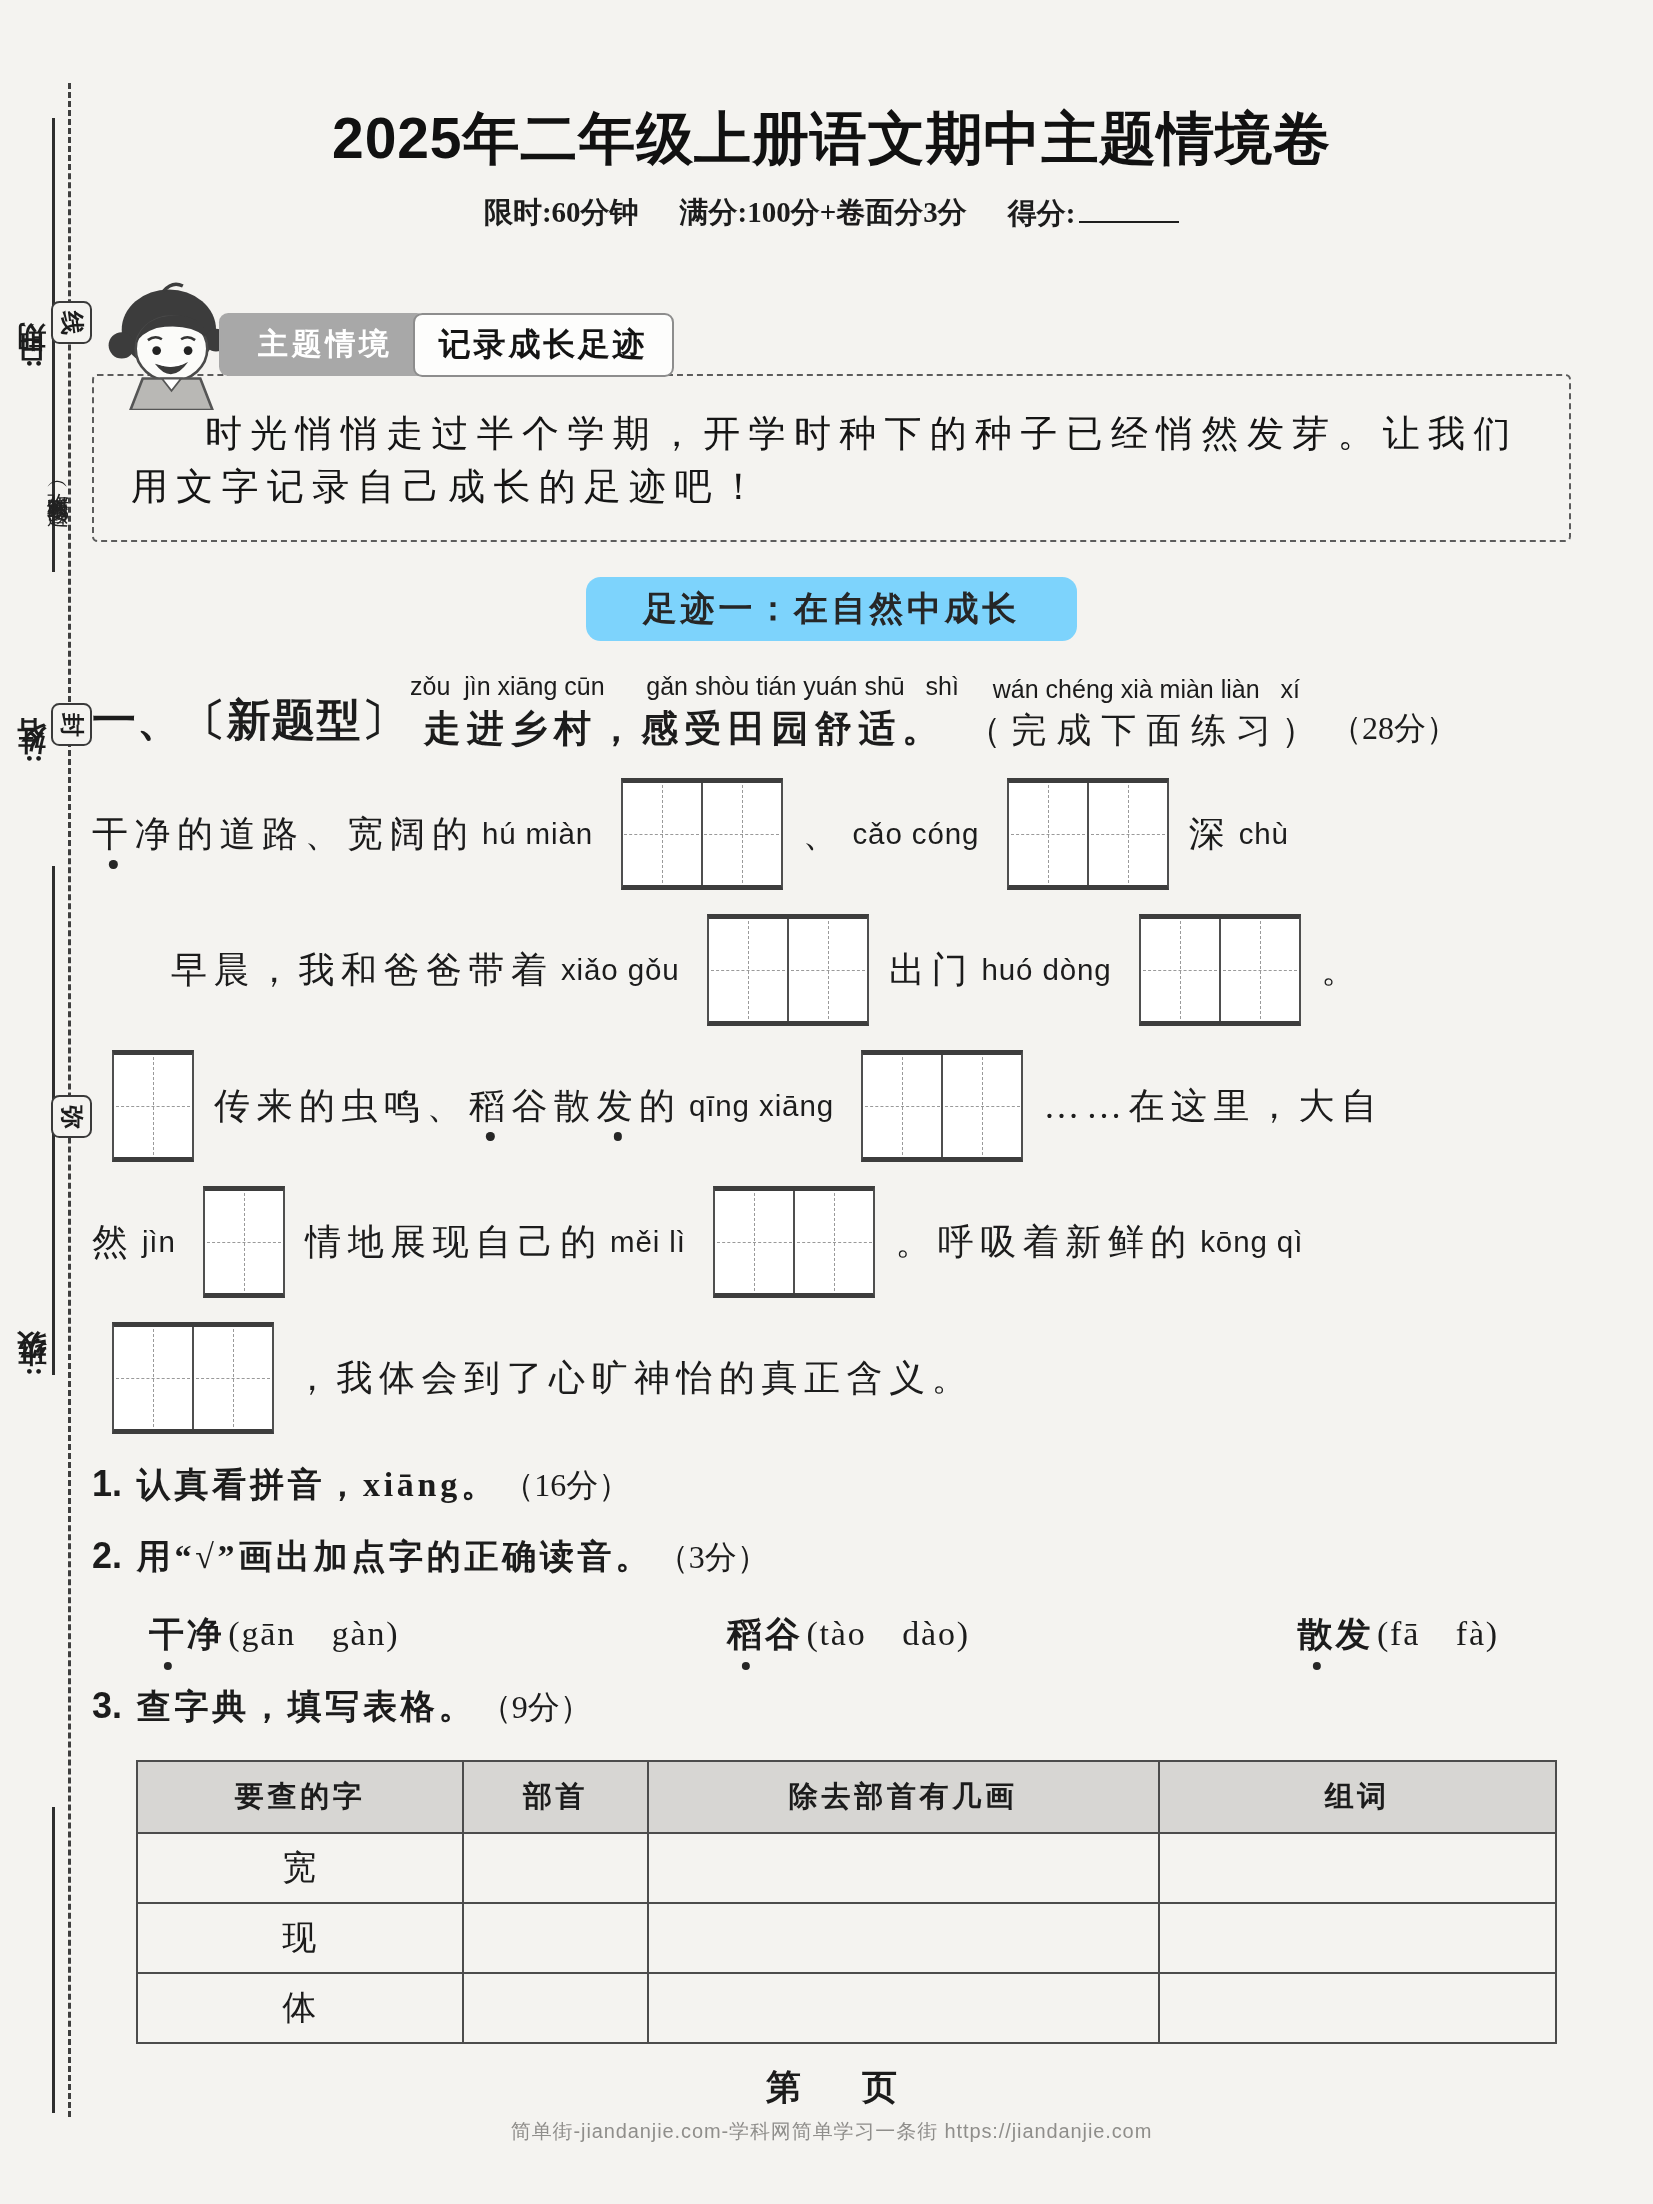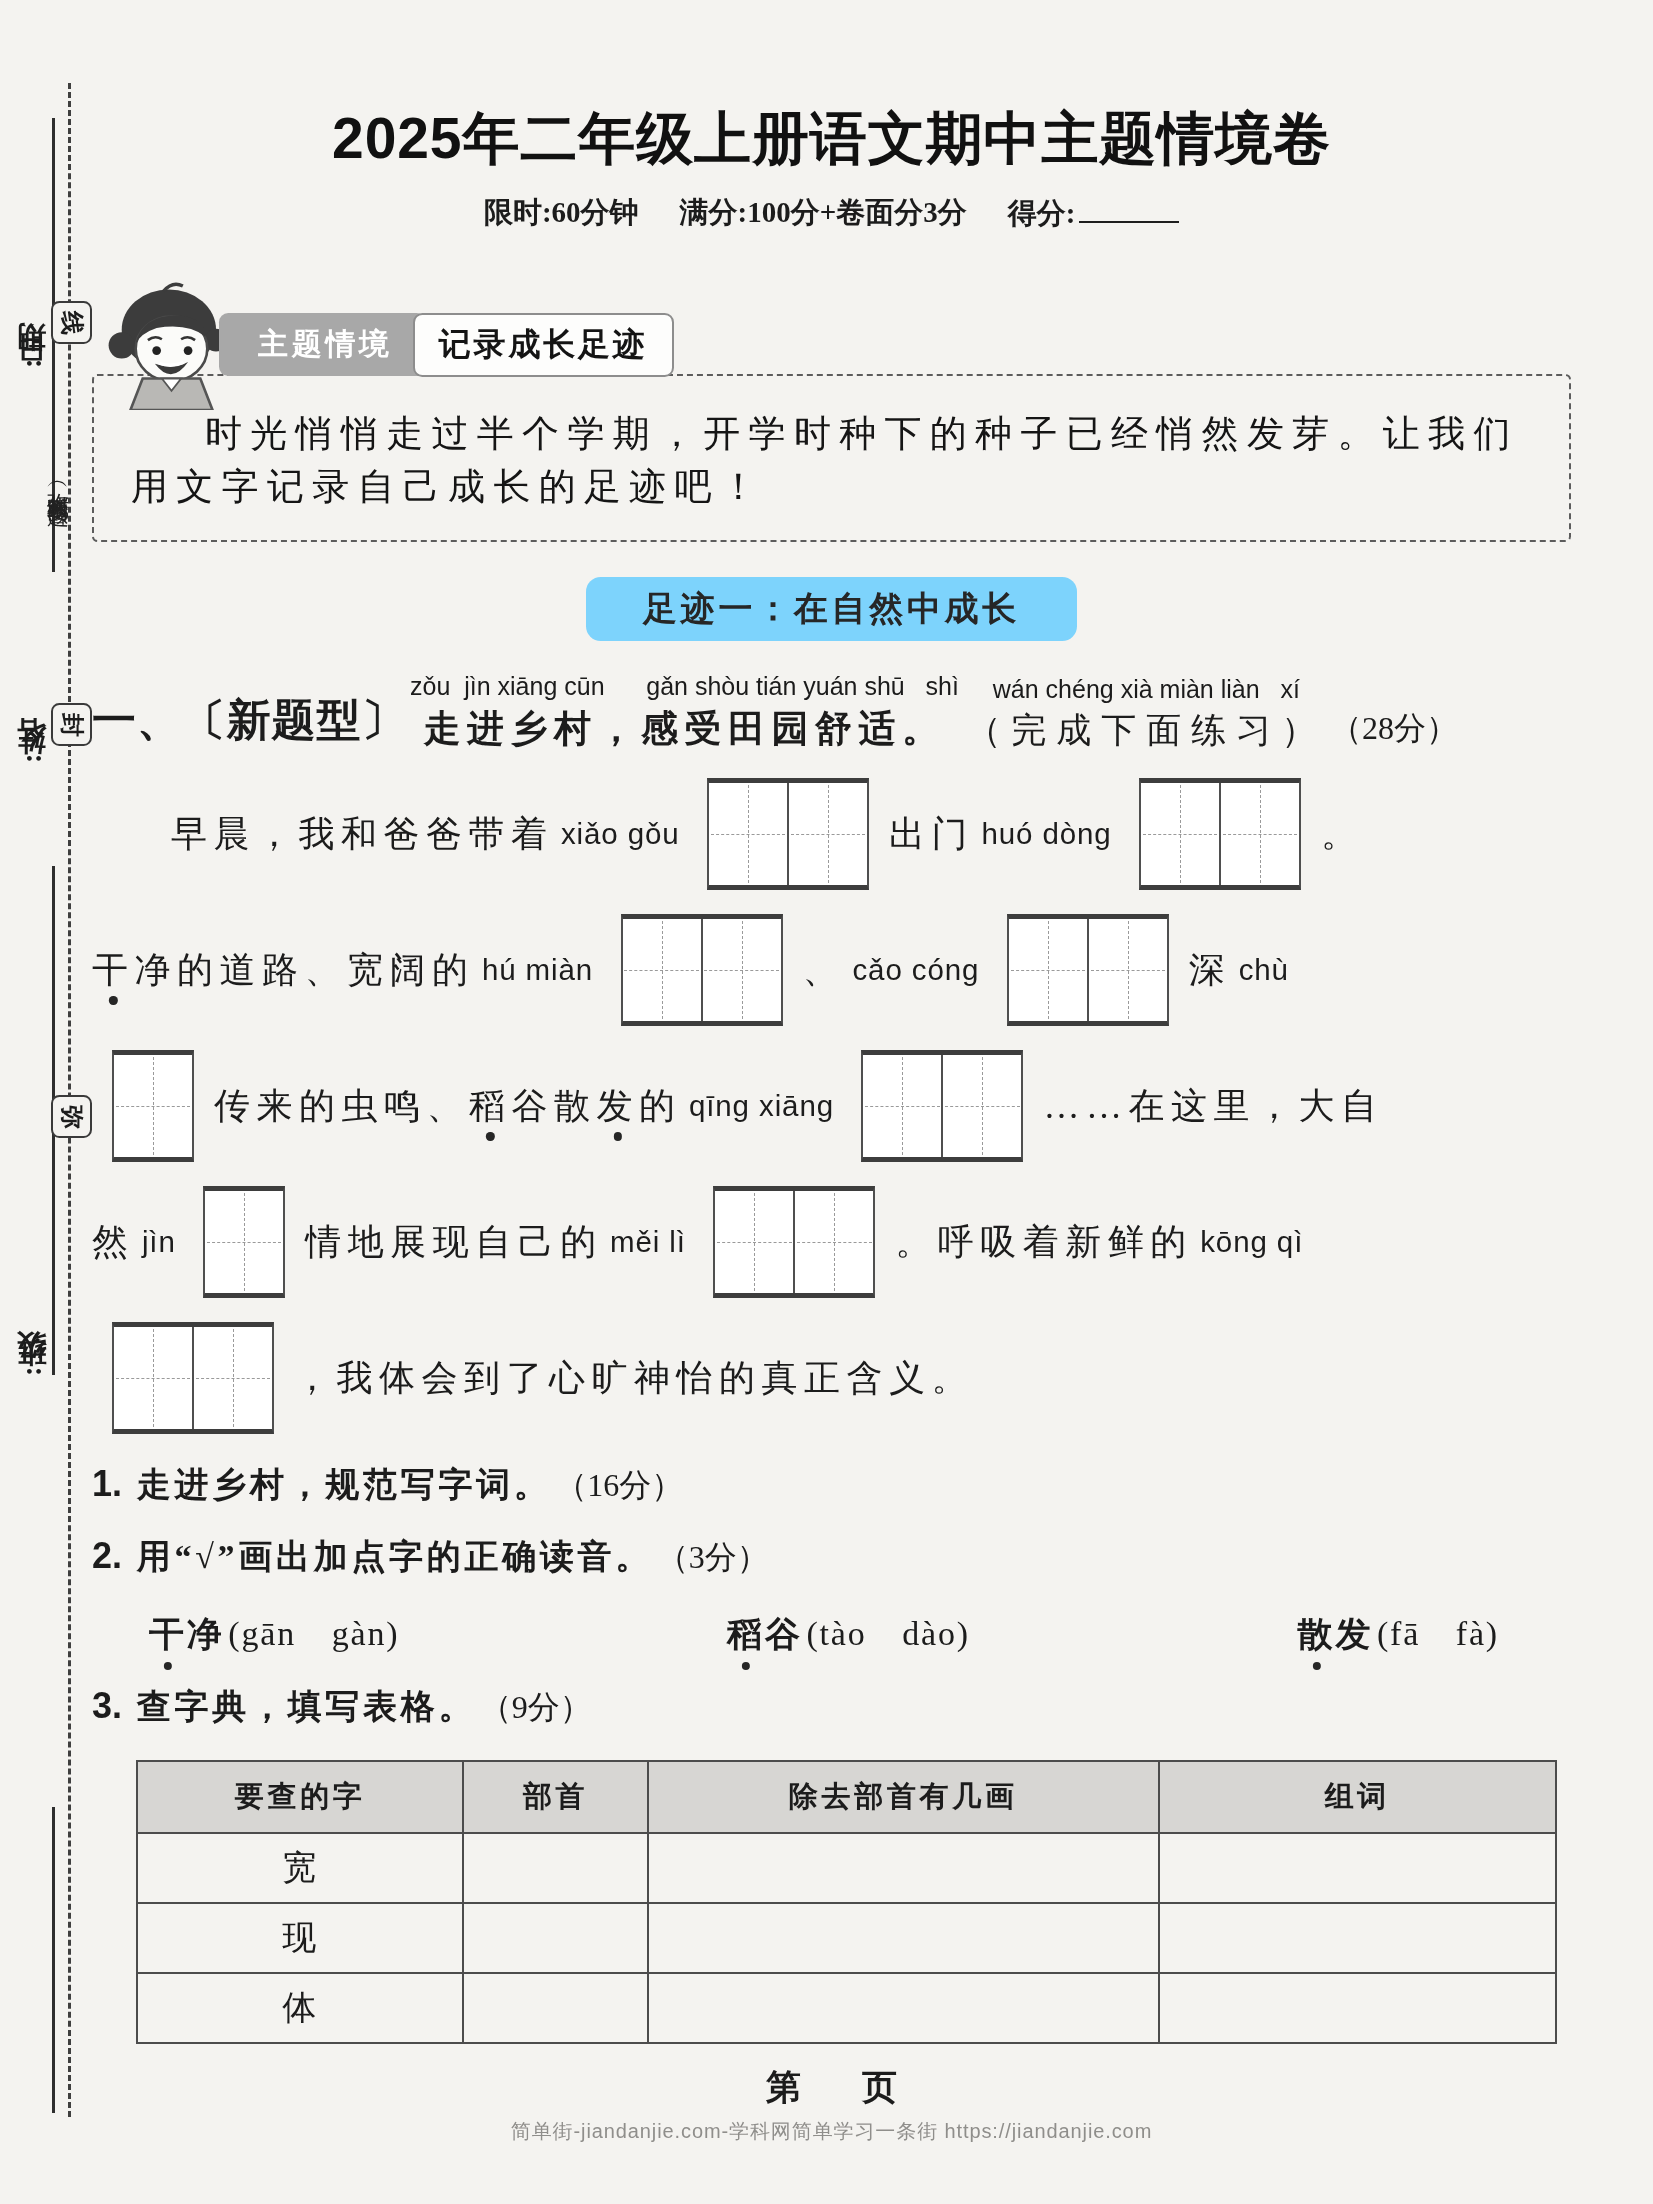--- a/index.html
+++ b/index.html
@@ -166,52 +166,52 @@
         <span class="stem">走进乡村，感受田园舒适。</span>
       </span>
       <span class="ruby">
         <span class="rt">wán chéng xià miàn liàn   xí</span>
         <span class="paren">（完成下面练习）</span>
       </span>
       <span class="q1-score">（28分）</span>
     </div>
 
     <div class="paragraph">
+        <div class="para-line">
+          <span class="cn"><span class="dotchar">干</span>净的道路、宽阔的</span>
+          <span class="py">hú miàn</span>
+          <span class="tzg">
+            <span class="tzg-cell"></span>
+            <span class="tzg-cell"></span>
+          </span>
+          <span class="cn">、</span>
+          <span class="py">cǎo cóng</span>
+          <span class="tzg">
+            <span class="tzg-cell"></span>
+            <span class="tzg-cell"></span>
+          </span>
+          <span class="cn">深</span>
+          <span class="py">chù</span>
+        </div>
         <div class="para-line indent">
           <span class="cn">早晨，我和爸爸带着</span>
           <span class="py">xiǎo gǒu</span>
           <span class="tzg">
             <span class="tzg-cell"></span>
             <span class="tzg-cell"></span>
           </span>
           <span class="cn">出门</span>
           <span class="py">huó dòng</span>
           <span class="tzg">
             <span class="tzg-cell"></span>
             <span class="tzg-cell"></span>
           </span>
           <span class="cn">。</span>
         </div>
         <div class="para-line">
-          <span class="cn"><span class="dotchar">干</span>净的道路、宽阔的</span>
-          <span class="py">hú miàn</span>
-          <span class="tzg">
-            <span class="tzg-cell"></span>
-            <span class="tzg-cell"></span>
-          </span>
-          <span class="cn">、</span>
-          <span class="py">cǎo cóng</span>
-          <span class="tzg">
-            <span class="tzg-cell"></span>
-            <span class="tzg-cell"></span>
-          </span>
-          <span class="cn">深</span>
-          <span class="py">chù</span>
-        </div>
-        <div class="para-line">
           <span class="tzg">
             <span class="tzg-cell"></span>
           </span>
           <span class="cn">传来的虫鸣、<span class="dotchar">稻</span>谷散<span class="dotchar">发</span>的</span>
           <span class="py">qīng xiāng</span>
           <span class="tzg">
             <span class="tzg-cell"></span>
             <span class="tzg-cell"></span>
           </span>
           <span class="cn">……在这里，大自</span>
@@ -235,21 +235,21 @@
           <span class="tzg">
             <span class="tzg-cell"></span>
             <span class="tzg-cell"></span>
           </span>
           <span class="cn">，我体会到了心旷神怡的真正含义。</span>
         </div>
       </div>
 
     <div class="subq">
       <span class="subq-num">1.</span>
-      <span class="subq-text">走进乡村，规范写字词。</span>
+      <span class="subq-text">认真看拼音，xiāng。</span>
       <span class="subq-score">（16分）</span>
     </div>
 
     <div class="subq">
       <span class="subq-num">2.</span>
       <span class="subq-text">用“√”画出加点字的正确读音。</span>
       <span class="subq-score">（3分）</span>
     </div>
 
     <div class="options">

